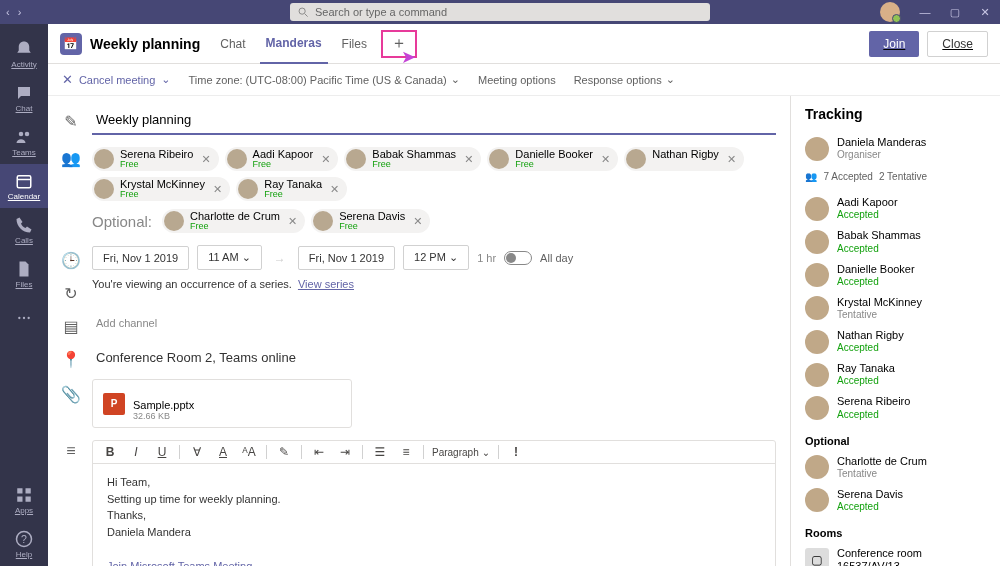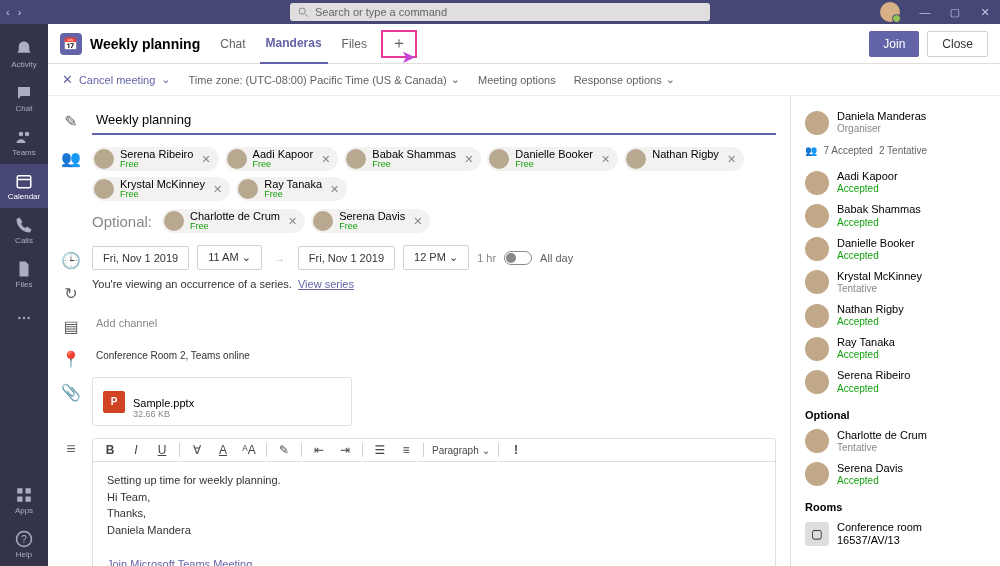--- a/index.html
+++ b/index.html
@@ -6,33 +6,33 @@
 body { width: 1000px; height: 566px; overflow: hidden; background: #f3f2f1; }
 .titlebar { height: 24px; background: #464775; display: flex; align-items: center; justify-content: flex-end; color: #c8c6e4; }
 .titlebar .navarrows { position: absolute; left: 6px; display: flex; gap: 8px; font-size: 11px; }
 .titlebar .searchbox { position: absolute; left: 290px; width: 420px; height: 18px; background: #e1dfdd; border-radius: 3px; display: flex; align-items: center; padding: 0 8px; color: #666; font-size: 11px; }
 .titlebar .searchbox svg { width: 11px; height: 11px; margin-right: 6px; }
 .titlebar .avatar { width: 20px; height: 20px; border-radius: 50%; background: #d8b088; margin-right: 10px; position: relative; }
 .titlebar .avatar::after { content:''; position:absolute; right:-1px; bottom:-1px; width:7px; height:7px; background:#92c353; border-radius:50%; border:1px solid #464775; }
 .titlebar .winbtn { width: 30px; height: 24px; display: flex; align-items: center; justify-content: center; font-size: 11px; }
 .layout { display: flex; height: 542px; }
 .rail { width: 48px; background: #33344a; display: flex; flex-direction: column; align-items: center; padding-top: 8px; color: #adadc2; font-size: 8px; }
-.rail-item { width: 48px; height: 44px; display: flex; flex-direction: column; align-items: center; justify-content: center; gap: 2px; cursor: pointer; }
+.rail-item { width: 48px; height: 44px; display: flex; flex-direction: column; align-items: center; justify-content: center; gap: 2px; cursor: pointer; text-decoration: underline; }
 .rail-item.active { background: #464775; color: #fff; }
 .rail-item svg { width: 18px; height: 18px; }
 .rail .spacer { flex: 1; }
 .main { flex: 1; display: flex; flex-direction: column; background: #fff; overflow: hidden; }
 .header { height: 40px; display: flex; align-items: center; padding: 0 12px; border-bottom: 1px solid #e1dfdd; gap: 8px; }
 .header .calicon { width: 22px; height: 22px; background: #6264a7; border-radius: 4px; display:flex; align-items:center; justify-content:center; color:#fff; font-size:12px; }
 .header .title { font-weight: 700; font-size: 14px; margin-right: 6px; }
 .header .tab { font-size: 12px; color: #616161; padding: 0 6px; height: 40px; display: flex; align-items: center; cursor: pointer; }
 .header .tab.active { color: #6264a7; font-weight: 600; border-bottom: 2px solid #6264a7; }
 .header .addtab { width: 36px; height: 28px; border: 2px solid #e73a9a; display:flex; align-items:center; justify-content:center; color:#616161; position:relative; }
 .header .cursor { position:absolute; left:18px; top:14px; font-size:18px; color:#c444d6; }
-.header .rightbtns { margin-left: auto; display: flex; gap: 8px; }
+.header .rightbtns { margin-left: auto; display: flex; gap: 8px; text-decoration: underline; }
 .btn { height: 26px; padding: 0 14px; border-radius: 2px; font-size: 12px; display: flex; align-items: center; justify-content: center; cursor: pointer; }
 .btn-primary { background: #6264a7; color: #fff; }
 .btn-secondary { background: #fff; border: 1px solid #d1d1d1; color: #333; }
 .optionsbar { height: 32px; display: flex; align-items: center; padding: 0 14px; gap: 18px; font-size: 11px; color: #616161; border-bottom: 1px solid #ededed; }
 .optionsbar .cancel { color: #6264a7; display:flex; align-items:center; gap:6px; cursor:pointer; }
 .optionsbar .opt { display:flex; align-items:center; gap:4px; cursor:pointer; }
 .body { flex:1; display:flex; overflow:hidden; }
 .form { flex:1; overflow-y:auto; padding: 6px 14px 12px 14px; }
 .row { display:flex; align-items:flex-start; gap: 12px; padding: 4px 0; }
 .row .icon { width: 18px; color:#616161; display:flex; justify-content:center; padding-top: 6px; flex-shrink:0; }
@@ -48,21 +48,21 @@
 .optlabel { color:#888; font-size:15px; margin-right:4px; }
 .dtfield { border:1px solid #d1d1d1; border-radius:2px; padding: 5px 10px; font-size:11px; color:#333; background:#fff; }
 .arrow { color:#ccc; font-size:12px; padding:0 4px; }
 .dur { color:#888; font-size:11px; }
 .toggle { width:28px; height:14px; border-radius:7px; border:1px solid #888; position:relative; }
 .toggle::after { content:''; position:absolute; left:1px; top:1px; width:10px; height:10px; border-radius:50%; background:#888; }
 .allday { color:#616161; font-size:11px; }
 .series { font-size:11px; color:#333; }
 .series a { color:#6264a7; text-decoration:underline; cursor:pointer; }
 .plain { font-size:11px; color:#888; padding:6px 4px; }
-.loc { font-size:10px; color:#333; padding:6px 4px; }
+.loc { font-size:13px; color:#333; padding:6px 4px; }
 .attach { border:1px solid #e1dfdd; border-radius:3px; padding:6px 10px; display:flex; align-items:center; gap:8px; width:260px; }
 .attach .ficon { width:22px; height:22px; background:#d04423; border-radius:2px; color:#fff; font-size:10px; font-weight:bold; display:flex; align-items:center; justify-content:center; }
 .attach .fn { font-size:11px;margin-top:13px; }
 .attach .fs { font-size:9px; color:#888; }
 .editor { border:1px solid #e1dfdd; border-radius:3px; margin-top:4px; }
 .toolbar { display:flex; align-items:center; gap:8px; padding:4px 8px; border-bottom:1px solid #e1dfdd; color:#484644; font-size:12px; }
 .toolbar .tb { width:18px; text-align:center; cursor:pointer; }
 .toolbar .sep { width:1px; height:14px; background:#d1d1d1; }
 .toolbar .para { font-size:10px; display:flex; align-items:center; gap:3px; }
 .editorbody { padding: 10px 14px; font-size:11px; color:#333; line-height:1.5; min-height:100px; }
@@ -351,33 +351,34 @@
                 <span class="tb">⇥</span>
                 <span class="sep"></span>
                 <span class="tb">☰</span>
                 <span class="tb">≡</span>
                 <span class="sep"></span>
                 <span class="para"><span>Paragraph</span> ⌄</span>
                 <span class="sep"></span>
                 <span class="tb"><b>!</b></span>
               </div>
               <div class="editorbody">
+                <div>Hi Team,</div>
                 <div>Setting up time for weekly planning.</div>
-                <div>Hi Team,</div>
                 <div>Thanks,</div>
                 <div>Daniela Mandera</div>
                 <div class="meetlink">Join Microsoft Teams Meeting</div>
               </div>
             </div>
           </div>
         </div>
 
       </div>
 
       <div class="tracking">
+        <h3>Tracking</h3>
         <div class="tperson">
           <div class="av"></div>
           <div>
             <div class="nm">Daniela Manderas</div>
             <div class="st">Organiser</div>
           </div>
         </div>
         <div class="tsummary">
           <span>👥</span>
           <span>7 Accepted</span>

